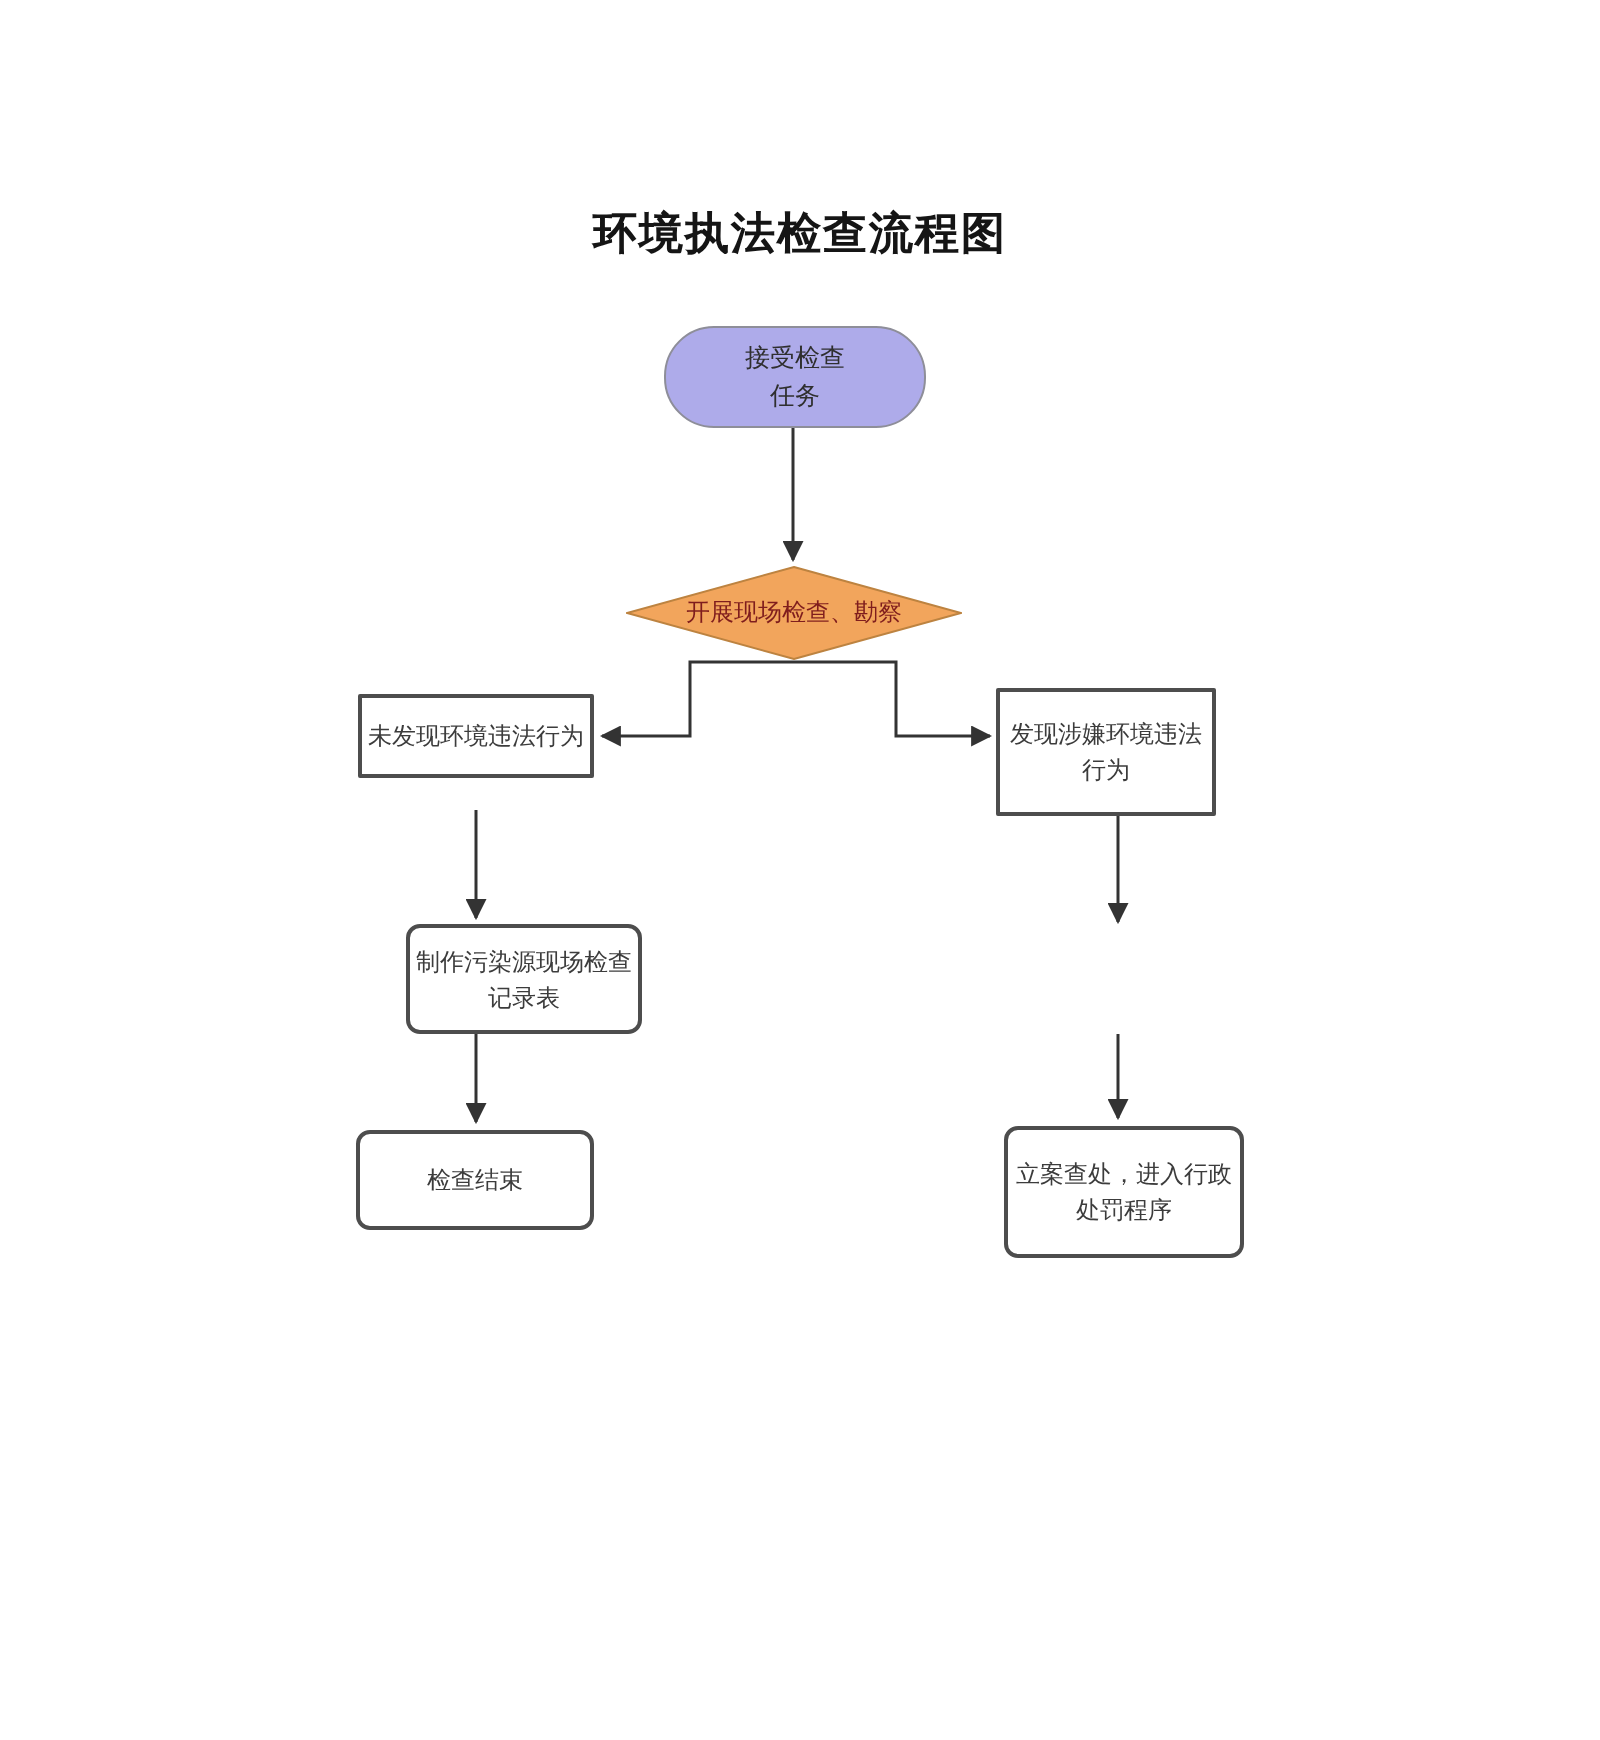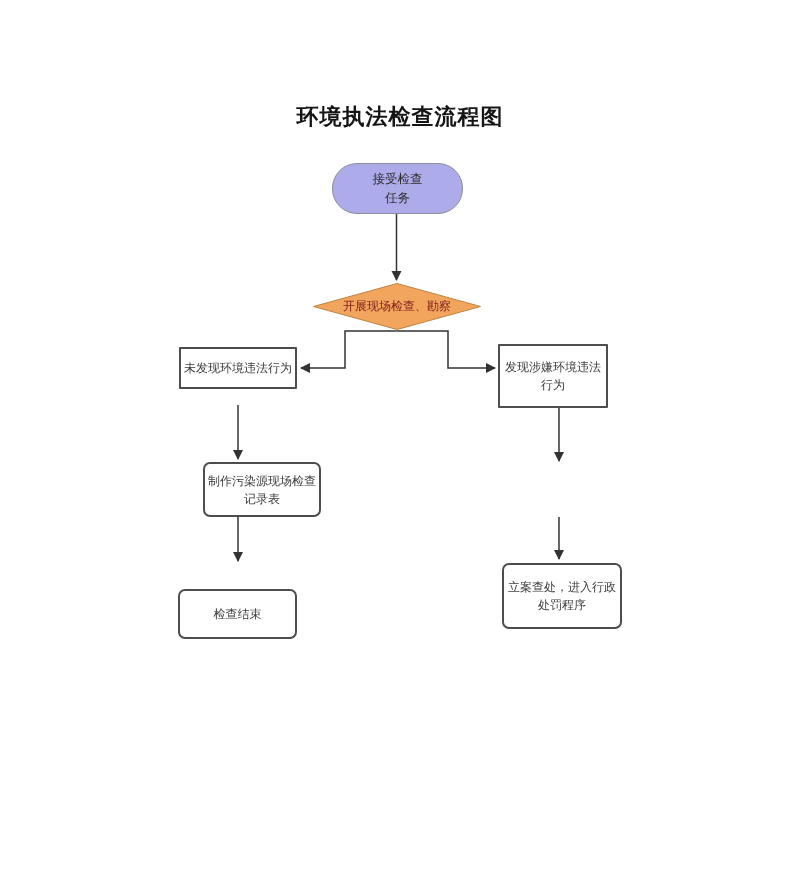--- a/index.html
+++ b/index.html
@@ -40,21 +40,21 @@
     background: #aeabea;
     border: 1px solid #8e8e99;
     border-radius: 2px;
     font-size: 12.5px;
     color: #2f2f2f;
   }
   .node-sharp { border: 2px solid #4d4d4d; border-radius: 1px; }
   .node-round { border: 2px solid #4d4d4d; border-radius: 7px; }
   .node-l1 { left: 179px; top: 347px; width: 118px; height: 42px; }
   .node-l2 { left: 179px; top: 462px; width: 118px; height: 55px; margin-left: 24px; }
-  .node-l3 { left: 178px; top: 565px; width: 119px; height: 50px; margin-top: 24px; }
+  .node-l3 { left: 178px; top: 565px; width: 119px; height: 50px; }
   .node-r1 { left: 498px; top: 344px; width: 110px; height: 64px; }
   .node-r2 { left: 501px; top: 465px; width: 117px; height: 52px; }
   .node-r3 { left: 502px; top: 563px; width: 120px; height: 66px; }
   .decision {
     position: absolute;
     left: 313px; top: 283px; width: 168px; height: 47px;
   }
   .decision svg { position: absolute; left: 0; top: 0; }
   .decision .label {
     position: absolute;

